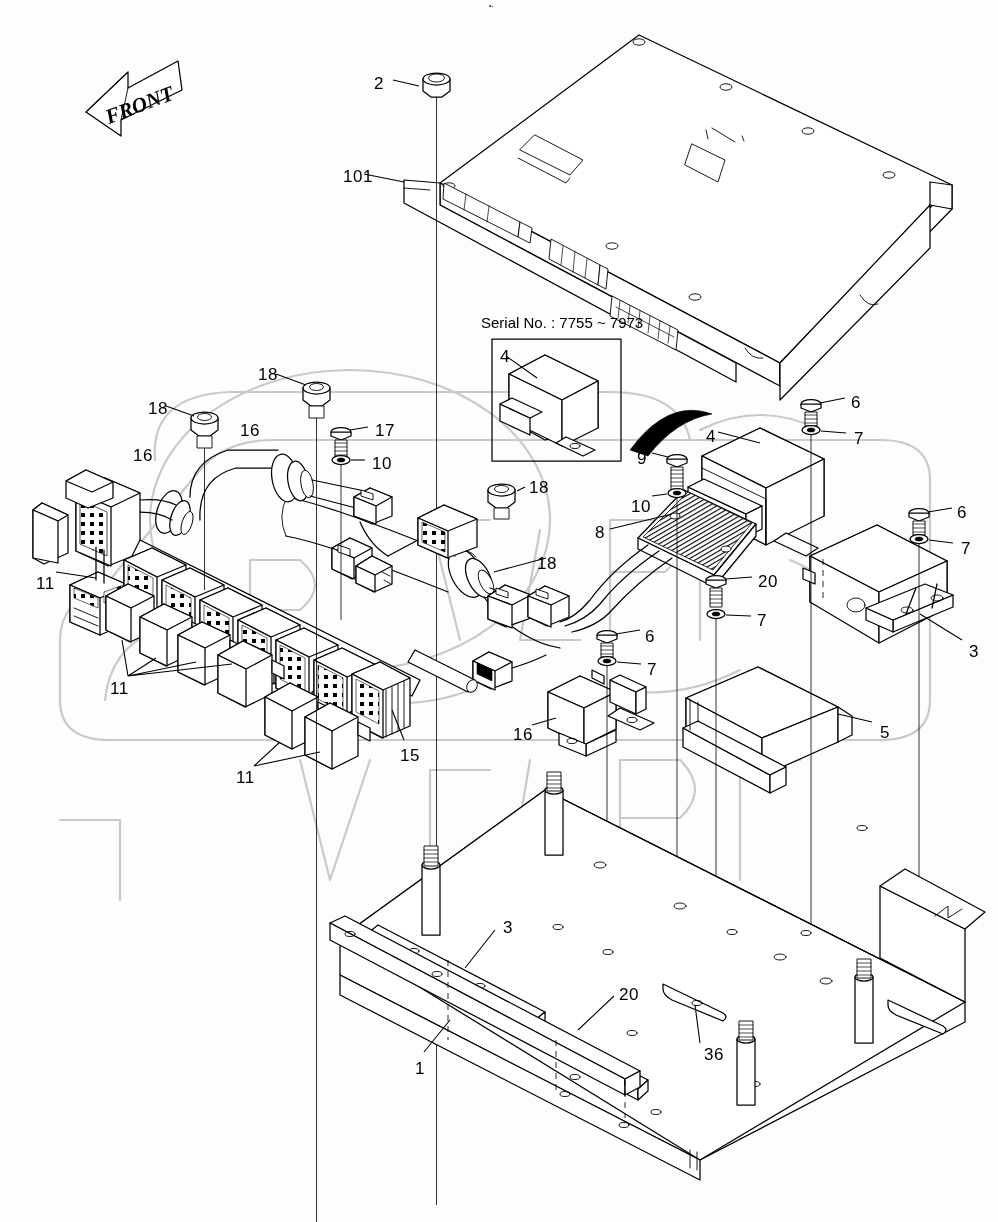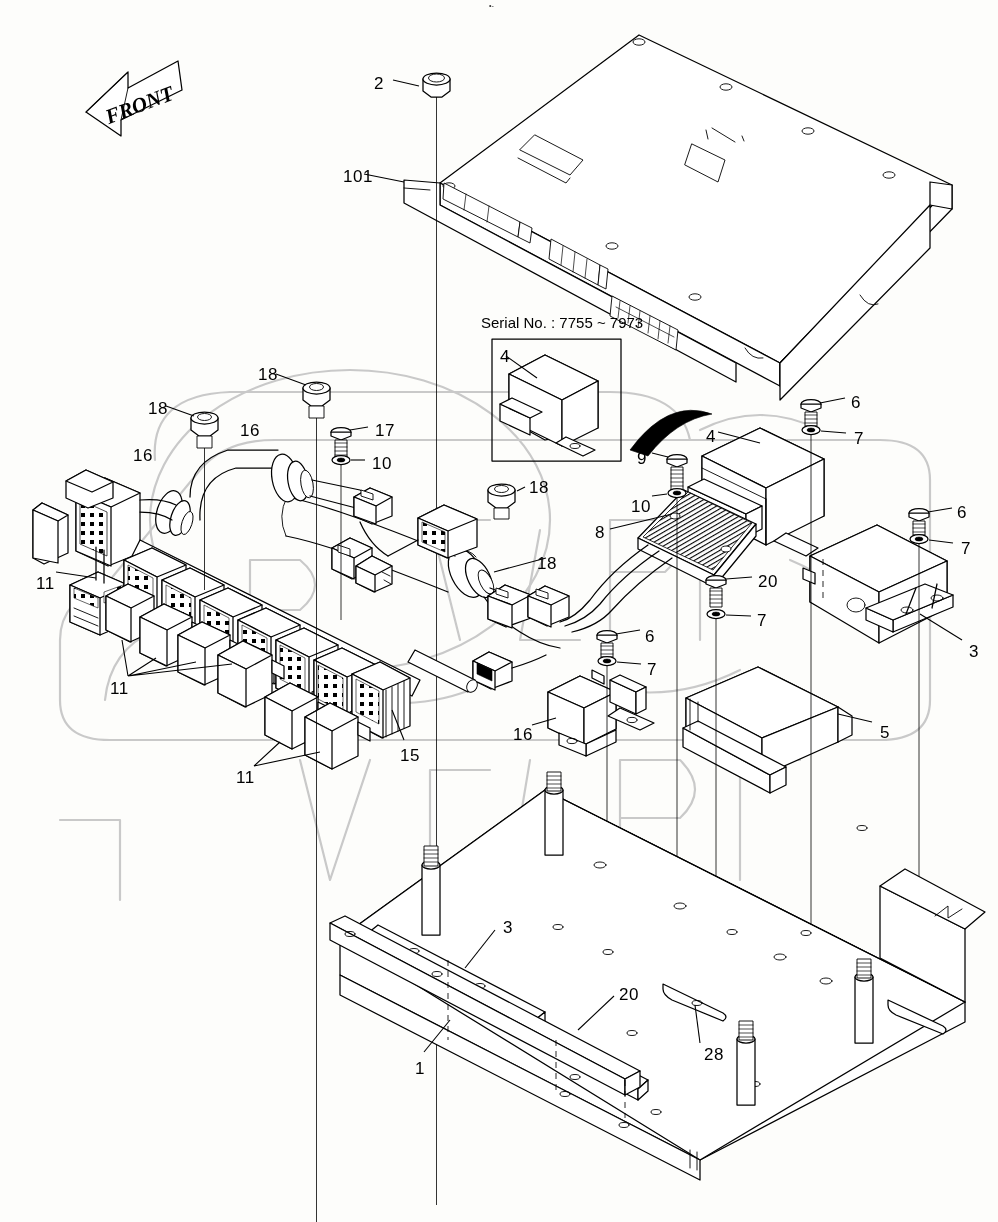--- a/index.html
+++ b/index.html
@@ -681,17 +681,17 @@
   <div class="cal" style="left:969px;top:643px;">3</div>
   <div class="cal" style="left:645px;top:628px;">6</div>
   <div class="cal" style="left:647px;top:661px;">7</div>
   <div class="cal" style="left:110px;top:680px;">11</div>
   <div class="cal" style="left:513px;top:726px;">16</div>
   <div class="cal" style="left:880px;top:724px;">5</div>
   <div class="cal" style="left:400px;top:747px;">15</div>
   <div class="cal" style="left:236px;top:769px;">11</div>
   <div class="cal" style="left:503px;top:919px;">3</div>
   <div class="cal" style="left:619px;top:986px;">20</div>
-  <div class="cal" style="left:704px;top:1046px;">28</div>
+  <div class="cal" style="left:704px;top:1046px;">36</div>
   <div class="cal" style="left:415px;top:1060px;">1</div>
   <div class="cal" style="left:500px;top:348px;">4</div>
 
 </div>
 
 </body></html>

